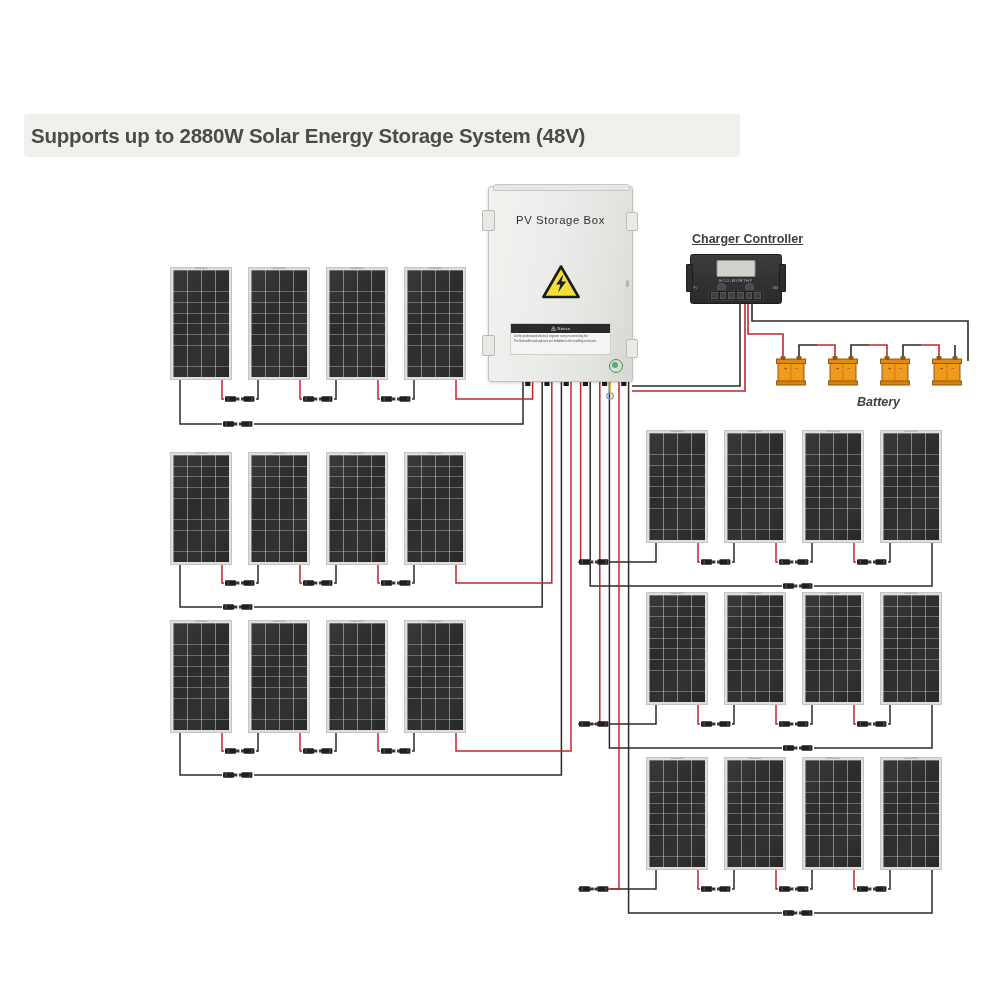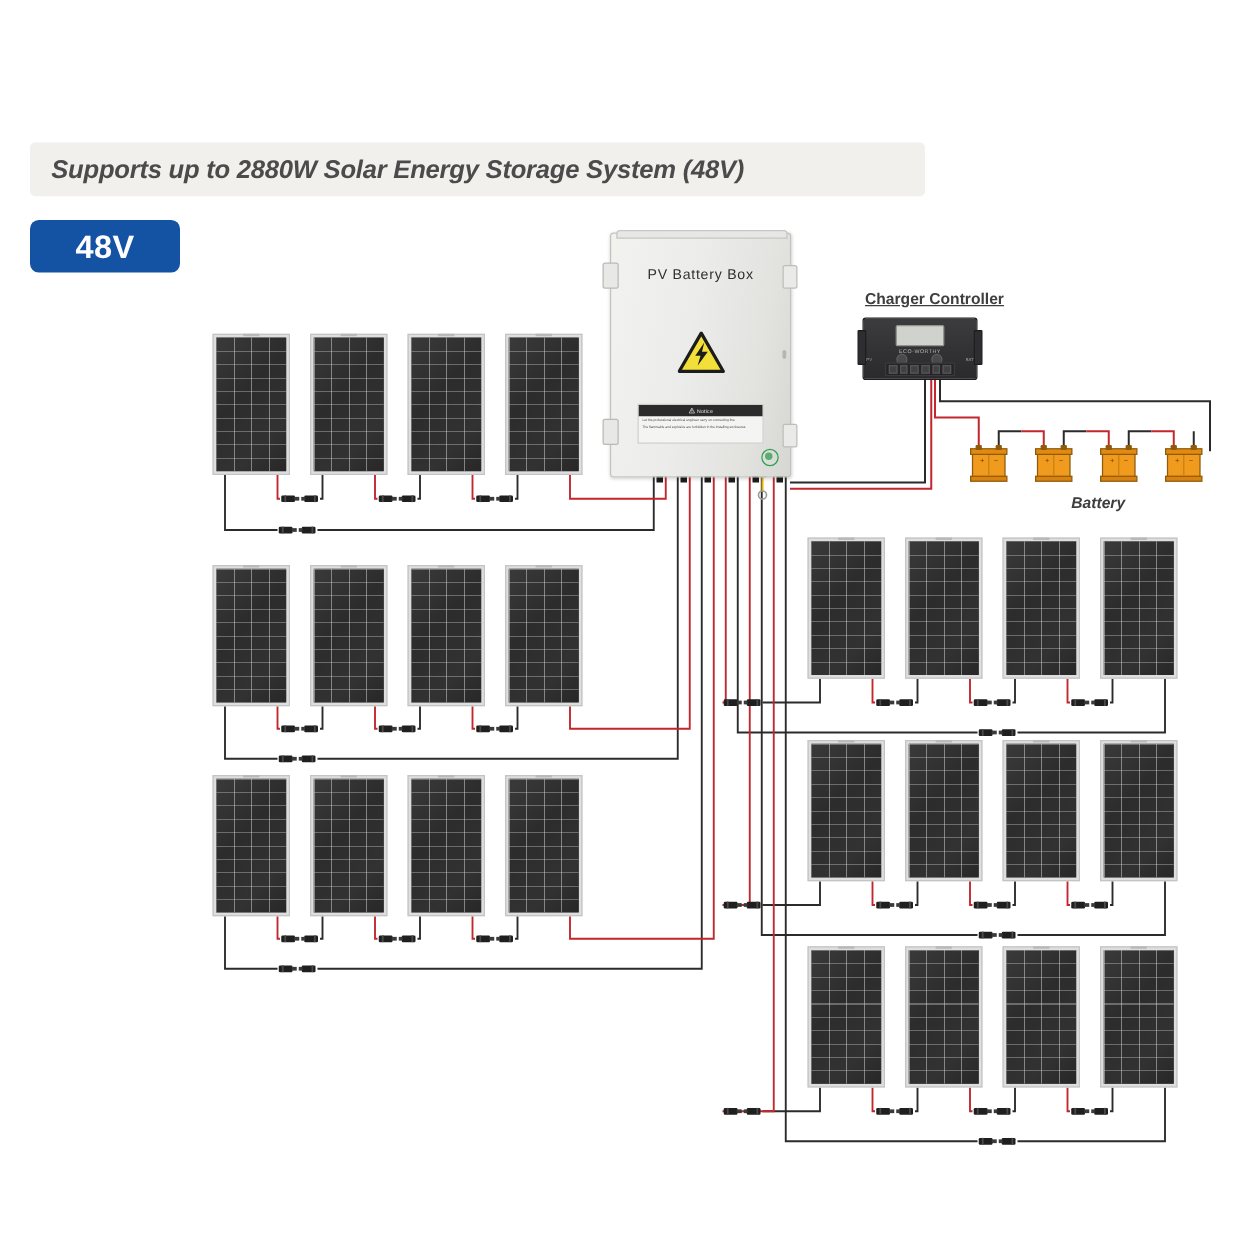--- a/index.html
+++ b/index.html
@@ -11,21 +11,21 @@
   }
   #stage{position:absolute;left:0;top:0;width:1000px;height:1000px;background:#fff;}
 
   
   .banner{
     position:absolute;left:24px;top:114px;width:716px;height:43px;
     background:#f2f0ec;border-radius:4px;display:flex;align-items:center;
   }
   .banner-text{
     font-size:20.5px;font-weight:bold;color:#4b4b4b;letter-spacing:-0.2px;
-    padding-left:17px;white-space:nowrap;font-style:italic;
+    padding-left:7px;white-space:nowrap;
   }
   .volt-badge{
     position:absolute;left:24px;top:176px;width:120px;height:42px;
     background:#1453a3;border-radius:7px;display:flex;align-items:center;justify-content:center;
   }
   .volt-badge span{color:#fff;font-size:26px;font-weight:bold;letter-spacing:0.3px;}
 
   
   #wires,#parts{position:absolute;left:0;top:0;width:1000px;height:1000px;}
   #wires{z-index:1;}
@@ -94,23 +94,20 @@
   }
   .panel .jbox{position:absolute;left:50%;top:-1px;transform:translateX(-50%);width:13px;height:2.2px;background:#b9b9b9;}
 </style>
 </head>
 <body>
 
 <div id="stage">
 
   <div class="banner">
     <div class="banner-text">Supports up to 2880W Solar Energy Storage System (48V)</div>
-  </div>
-  <div class="volt-badge">
-    <span>48V</span>
   </div>
 
   <svg id="wires" viewBox="0 0 1000 1000">
       <polyline points="222,380 222,399 224,399" fill="none" stroke="#c1272d" stroke-width="1.5" stroke-linejoin="miter"></polyline>
       <polyline points="258,380 258,399 256,399" fill="none" stroke="#2b2b2b" stroke-width="1.5" stroke-linejoin="miter"></polyline>
       <polyline points="300,380 300,399 302,399" fill="none" stroke="#c1272d" stroke-width="1.5" stroke-linejoin="miter"></polyline>
       <polyline points="336,380 336,399 334,399" fill="none" stroke="#2b2b2b" stroke-width="1.5" stroke-linejoin="miter"></polyline>
       <polyline points="378,380 378,399 380,399" fill="none" stroke="#c1272d" stroke-width="1.5" stroke-linejoin="miter"></polyline>
       <polyline points="414,380 414,399 412,399" fill="none" stroke="#2b2b2b" stroke-width="1.5" stroke-linejoin="miter"></polyline>
       <polyline points="180,380 180,424 222,424" fill="none" stroke="#2b2b2b" stroke-width="1.5" stroke-linejoin="miter"></polyline>
@@ -610,21 +607,21 @@
       </div>
     </div>
 
   <div class="combiner">
     <div class="topcap"></div>
     <div class="hinge h1"></div>
     <div class="hinge h2"></div>
     <div class="latch l1"></div>
     <div class="latch l2"></div>
     <div class="keyhole"></div>
-    <div class="combiner-title">PV Battery Box</div>
+    <div class="combiner-title">PV Storage Box</div>
 
     <div class="hazard">
       <svg width="38" height="34" viewBox="0 0 38 34">
         <polygon points="19,1.5 36.6,32 1.4,32" fill="#f2df3a" stroke="#1c1c1c" stroke-width="2.6" stroke-linejoin="round"></polygon>
         <polygon points="21.4,9 14.2,19.6 18.4,19.6 16.1,27.6 24.2,16.4 19.6,16.4" fill="#1c1c1c"></polygon>
       </svg>
     </div>
 
     <div class="notice">
       <div class="notice-hd">

